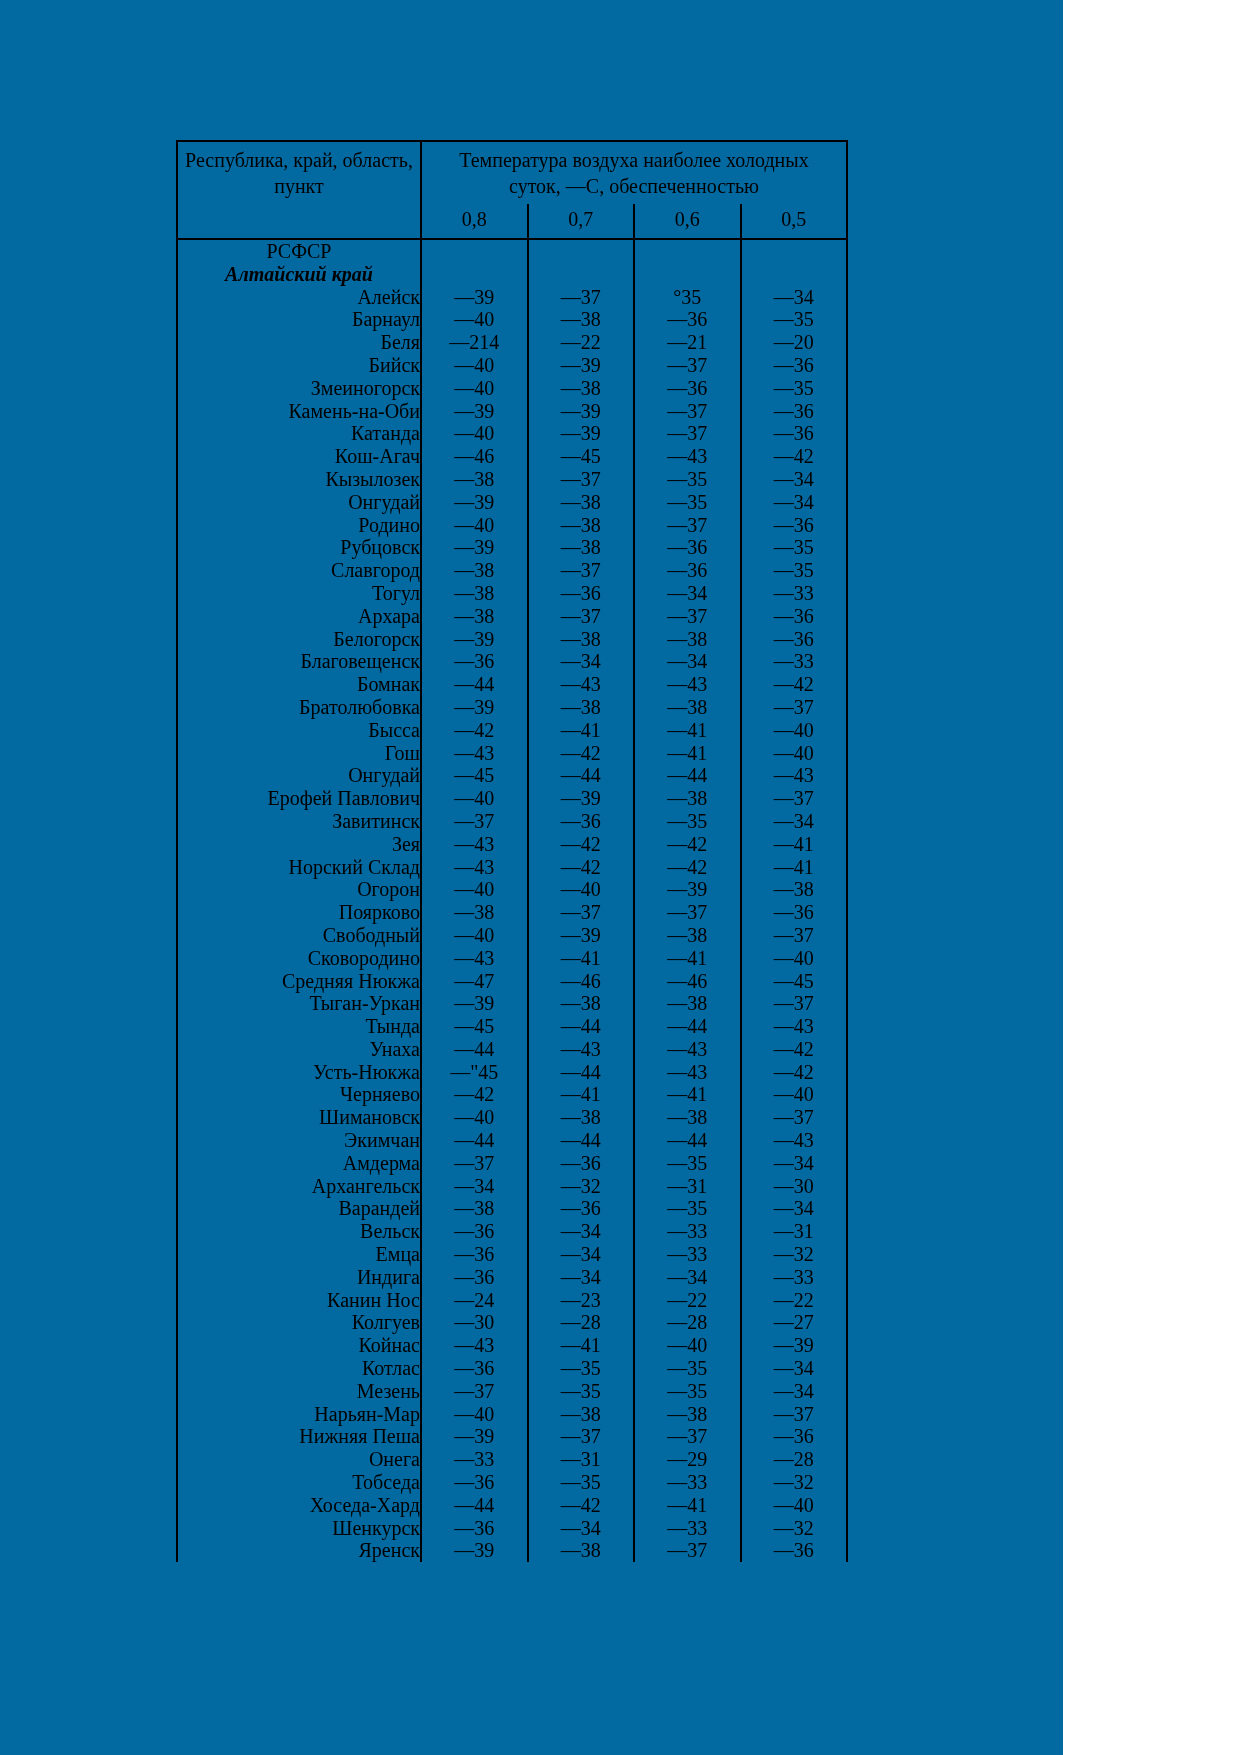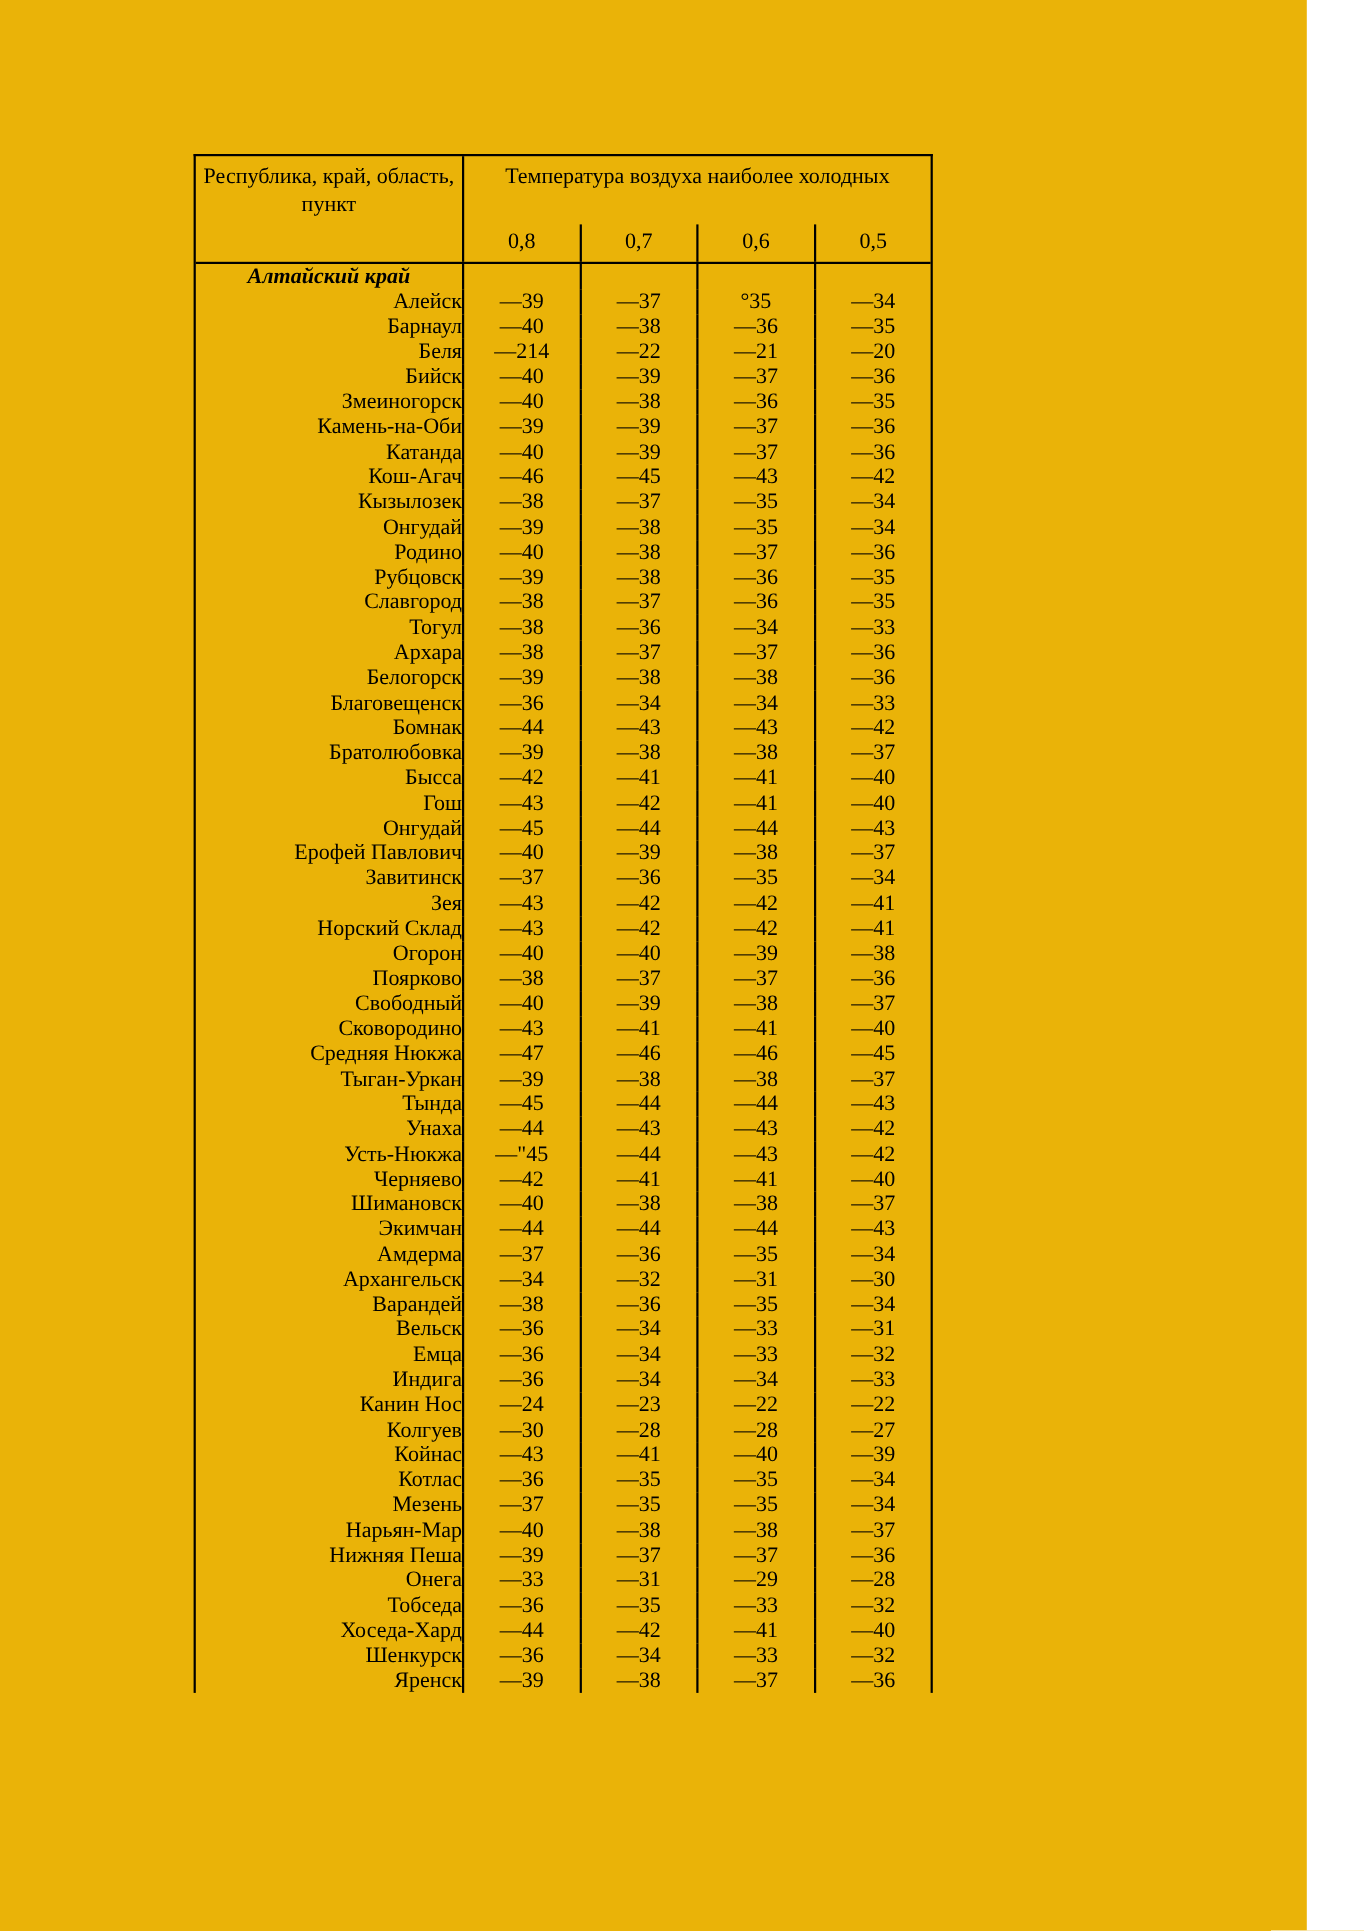--- a/index.html
+++ b/index.html
@@ -1,21 +1,21 @@
 <!DOCTYPE html>
 <html lang="ru"><head>
 <meta charset="utf-8">
 <style>
   * { margin:0; padding:0; box-sizing:border-box; }
   html, body { background:#ffffff; }
   .page {
     position:relative;
-    width:1188px;
+    width:1063px;
     height:1755px;
-    background:#eab308;
+    background:#0369a1;
     color:#000000;
     font-family:"Liberation Serif","DejaVu Serif",serif;
     overflow:hidden;
   }
   .doc-table {
     position:absolute;
     left:176px;
     top:140px;
     width:672px;
     border-top:2.5px solid #000;
@@ -83,31 +83,39 @@
   <div class="doc-table">
 
     <div class="header-row">
       <div class="h-name">
         <div>Республика, край, область,</div>
         <div>пункт</div>
       </div>
       <div class="h-temp">
         <div class="h-temp-title">
           <div>Температура воздуха наиболее холодных</div>
+          <div>суток, —С, обеспеченностью</div>
         </div>
         <div class="h-sub">
           <div class="h-sub-cell">0,8</div>
           <div class="h-sub-cell">0,7</div>
           <div class="h-sub-cell">0,6</div>
           <div class="h-sub-cell">0,5</div>
         </div>
       </div>
     </div>
 
     <div class="t-body">
+  <div class="row section-row">
+    <div class="name-cell section-label">РСФСР</div>
+    <div class="val-cell"></div>
+    <div class="val-cell"></div>
+    <div class="val-cell"></div>
+    <div class="val-cell"></div>
+  </div>
 
   <div class="row section-row">
     <div class="name-cell section-label italic">Алтайский край</div>
     <div class="val-cell"></div>
     <div class="val-cell"></div>
     <div class="val-cell"></div>
     <div class="val-cell"></div>
   </div>
 
   <div class="row city-row">

